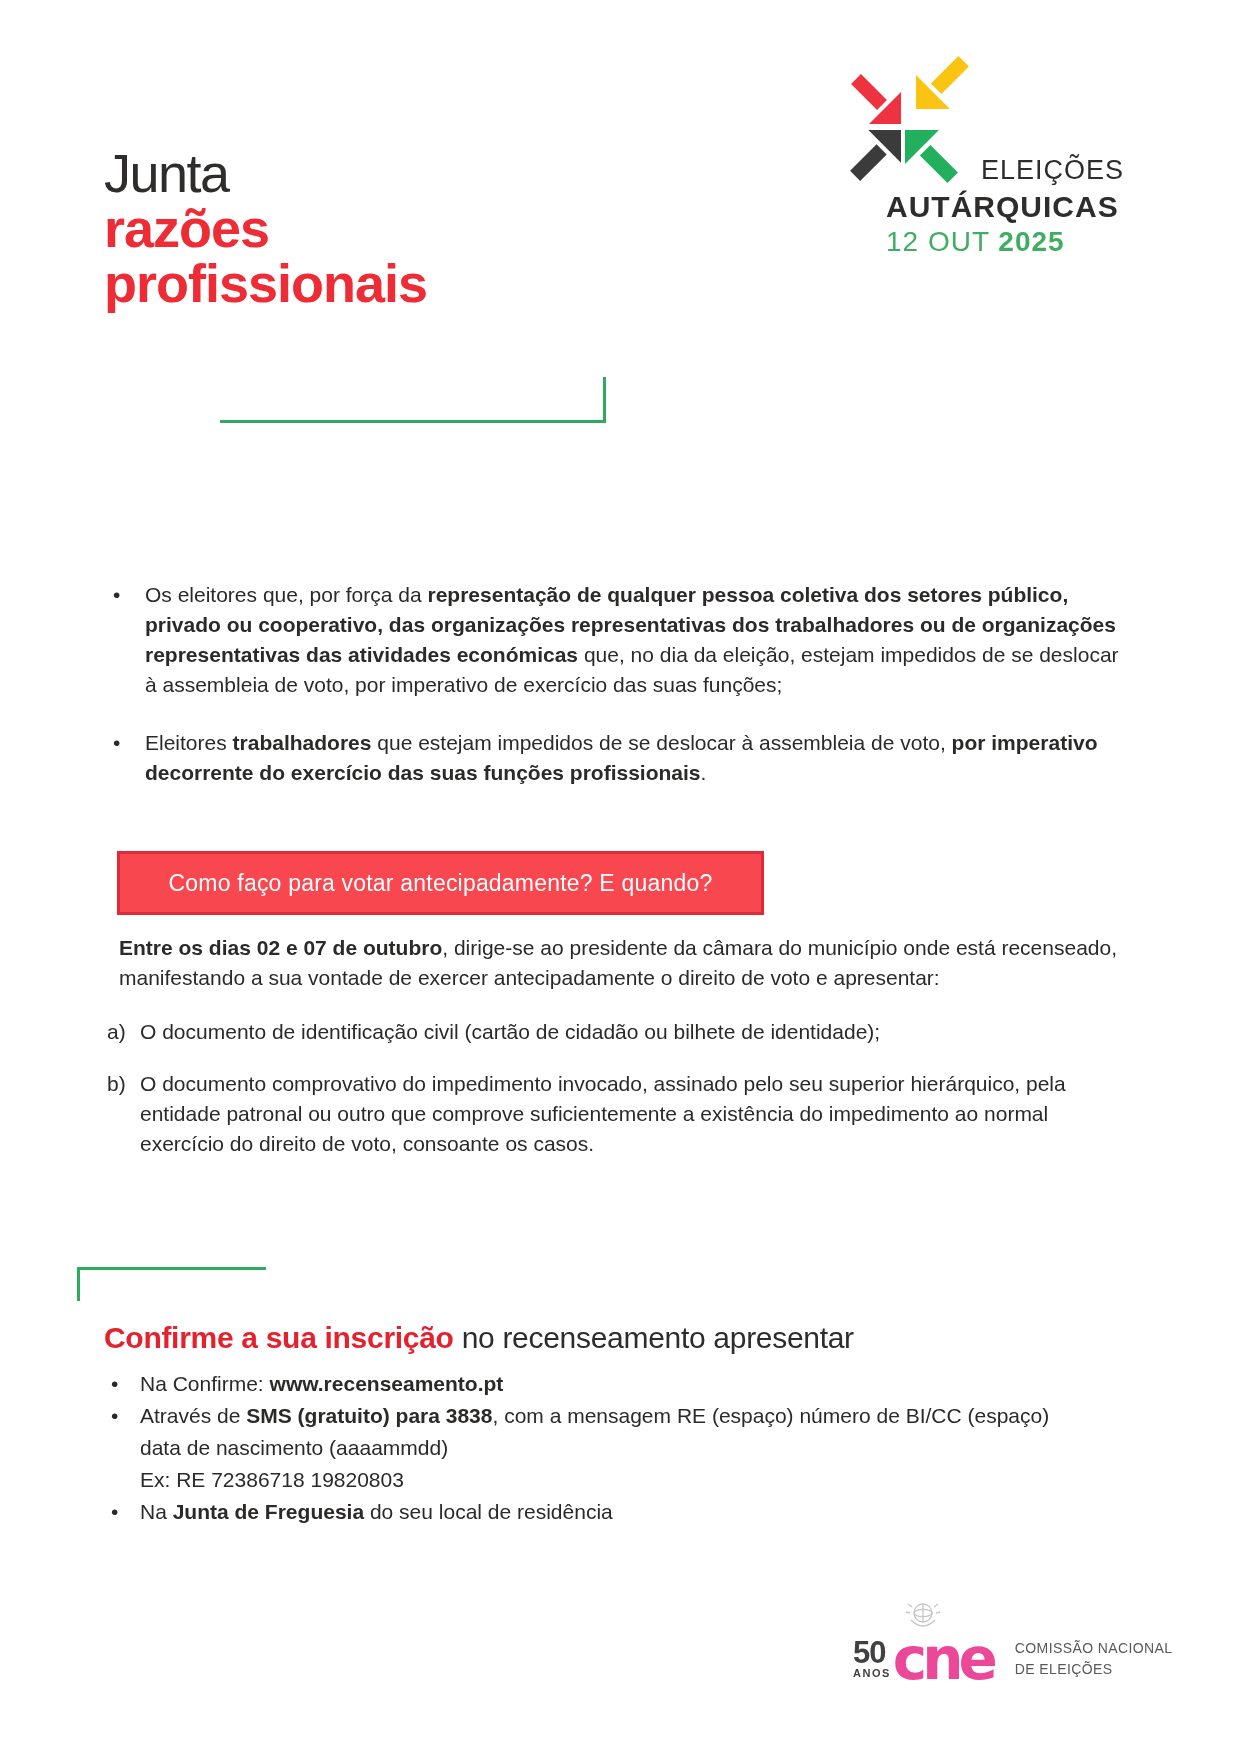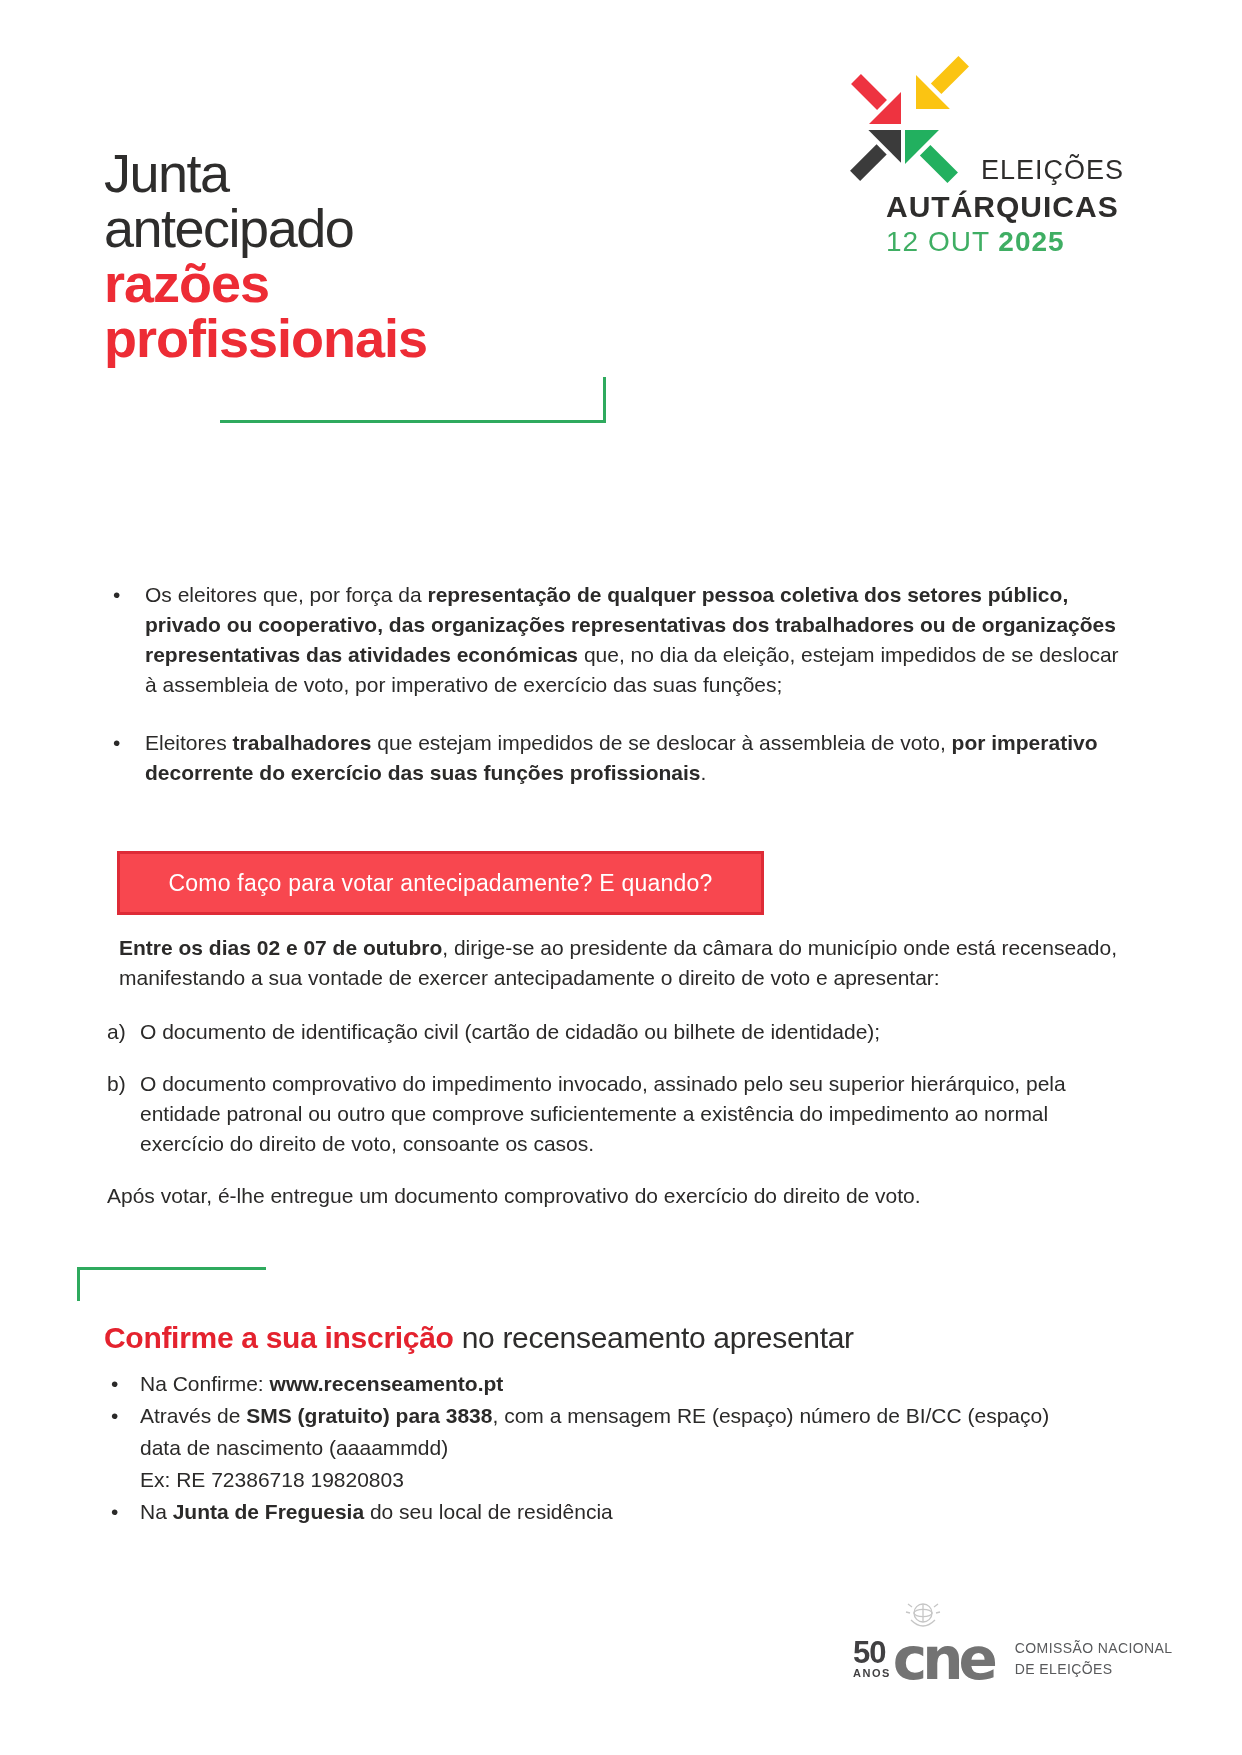--- a/index.html
+++ b/index.html
@@ -65,33 +65,32 @@
   .confirm-list .dot-item::before { left:4px; }
 
   
   .footer { position:absolute; left:853px; top:1630px; display:flex; align-items:center; }
   .emblem { position:absolute; left:50px; top:-32px; }
   .anniversary { display:flex; flex-direction:column; align-items:flex-start; color:#414042; margin-right:2px; }
   .anniversary .num { font-size:31px; font-weight:700; line-height:28px; letter-spacing:-1px; }
   .anniversary .anos { font-size:11px; font-weight:700; letter-spacing:1.5px; line-height:12px; }
   .cne-mark {
     font-family:"DejaVu Sans", sans-serif; font-size:58px; font-weight:800;
-    color:#737373; letter-spacing:-5px; line-height:58px; margin-right:22px;
+    color:#ec4899; letter-spacing:-5px; line-height:58px; margin-right:22px;
   }
   .org-name { font-size:14px; line-height:21px; color:#58595b; letter-spacing:0.4px; }
 </style>
 </head>
 <body>
 
 <div class="page">
 
   <header>
     <div class="title-block">
       <div class="title-line">Junta</div>
-      <div class="title-line">antecipado</div>
       <div class="title-line red">razões</div>
       <div class="title-line red">profissionais</div>
     </div>
     <div class="title-bracket"></div>
 
     <div>
       <svg class="arrow arrow-red" viewBox="0 0 100 100" aria-hidden="true">
         <path d="M10 90 L62 38" stroke-width="28"></path>
         <polygon points="36,0 100,0 100,64"></polygon>
       </svg>
@@ -127,21 +126,20 @@
     <section class="howto bodytext">
       <p class="howto-intro"><strong>Entre os dias 02 e 07 de outubro</strong><span>, dirige-se ao presidente da câmara do município onde está recenseado,<br>manifestando a sua vontade de exercer antecipadamente o direito de voto e apresentar:</span></p>
       <div class="letter-item">
         <span class="marker">a)</span>
         <span><span>O documento de identificação civil (cartão de cidadão ou bilhete de identidade);</span></span>
       </div>
       <div class="letter-item">
         <span class="marker">b)</span>
         <span><span>O documento comprovativo do impedimento invocado, assinado pelo seu superior hierárquico, pela<br>entidade patronal ou outro que comprove suficientemente a existência do impedimento ao normal<br>exercício do direito de voto, consoante os casos.</span></span>
       </div>
-      <p class="howto-after">Após votar, é-lhe entregue um documento comprovativo do exercício do direito de voto.</p>
     </section>
 
     <div class="confirm-bracket"></div>
     <h2 class="confirm-heading"><span class="hl">Confirme a sua inscrição</span><span class="rest"> no recenseamento apresentar</span></h2>
     <section class="confirm-list bodytext">
       <div class="dot-item"><span>Na Confirme: </span><strong>www.recenseamento.pt</strong></div>
       <div class="dot-item"><span>Através de </span><strong>SMS (gratuito) para 3838</strong><span>, com a mensagem RE (espaço) número de BI/CC (espaço)<br>data de nascimento (aaaammdd)<br>Ex: RE 72386718 19820803</span></div>
       <div class="dot-item"><span>Na </span><strong>Junta de Freguesia</strong><span> do seu local de residência</span></div>
     </section>
   </main>

